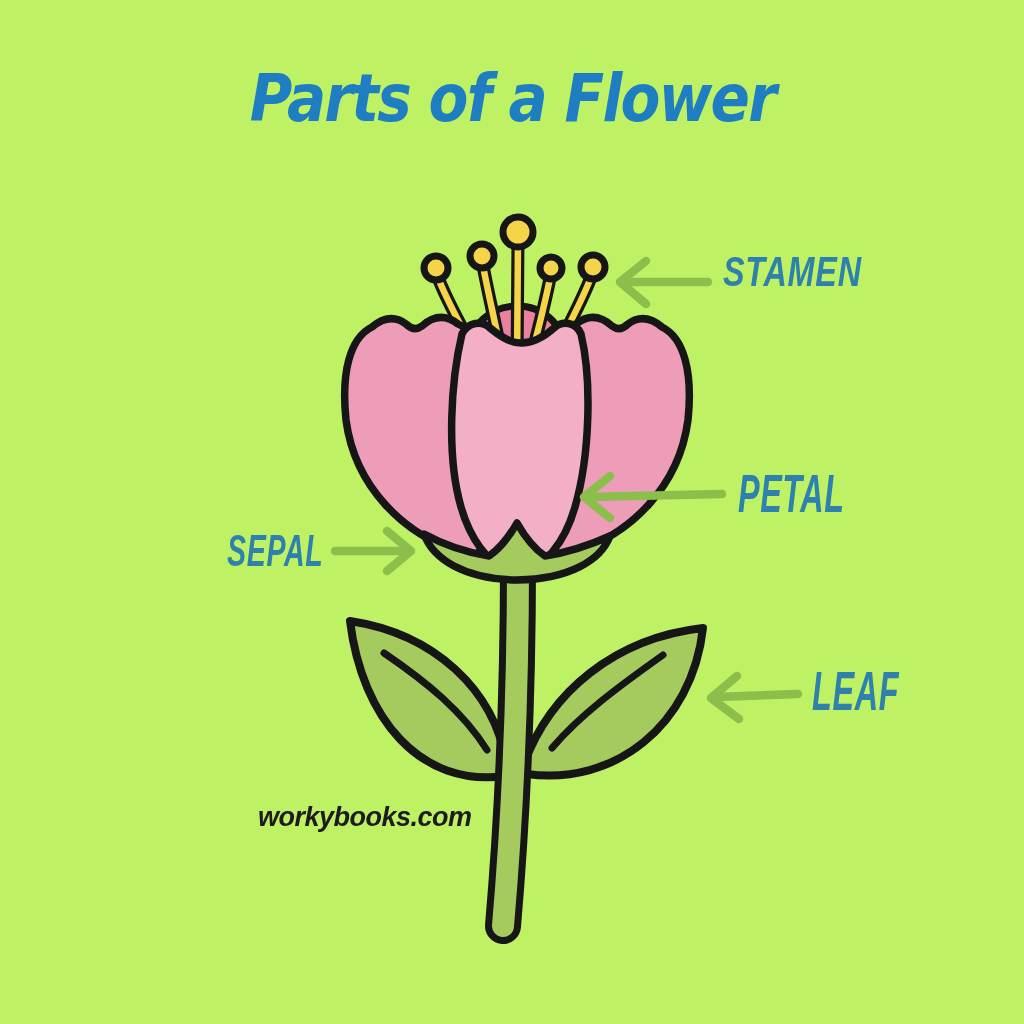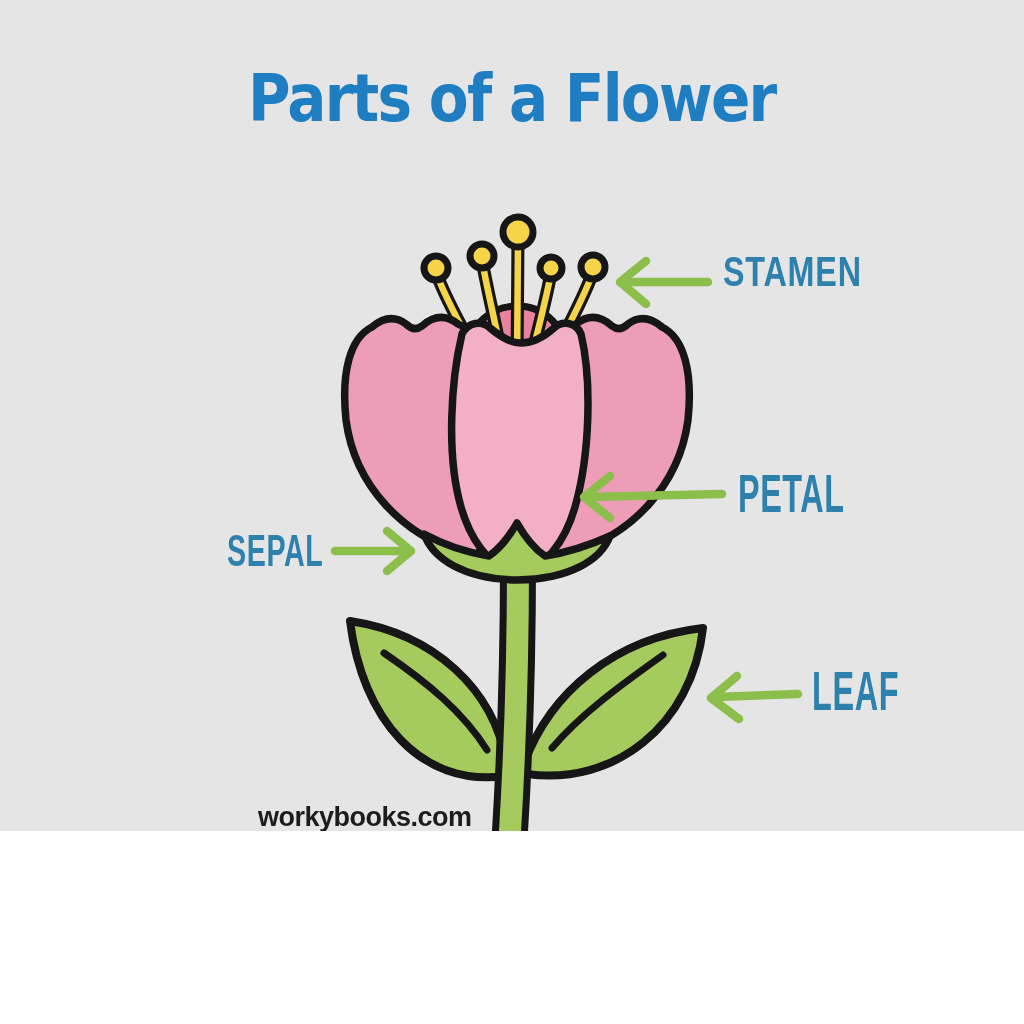--- a/index.html
+++ b/index.html
@@ -1,22 +1,23 @@
 <!DOCTYPE html>
 <html><head>
 <meta charset="utf-8">
 <style>
   html, body { margin: 0; padding: 0; background: #ffffff; }
   #page {
     position: relative;
     width: 1024px;
-    height: 831px;
-    background: #e5e5e5;
+    height: 1024px;
+    background: #bef264;
     overflow: hidden;
     font-family: "Liberation Sans", sans-serif;
+    font-style: italic;
   }
   #diagram-svg { position: absolute; left: 0; top: 0; width: 1024px; height: 1024px; }
 
   .title {
     position: absolute;
     left: 0; right: 0;
     top: 60px;
     text-align: center;
     color: #1f7ec2;
     font-family: "DejaVu Sans", "Liberation Sans", sans-serif;

